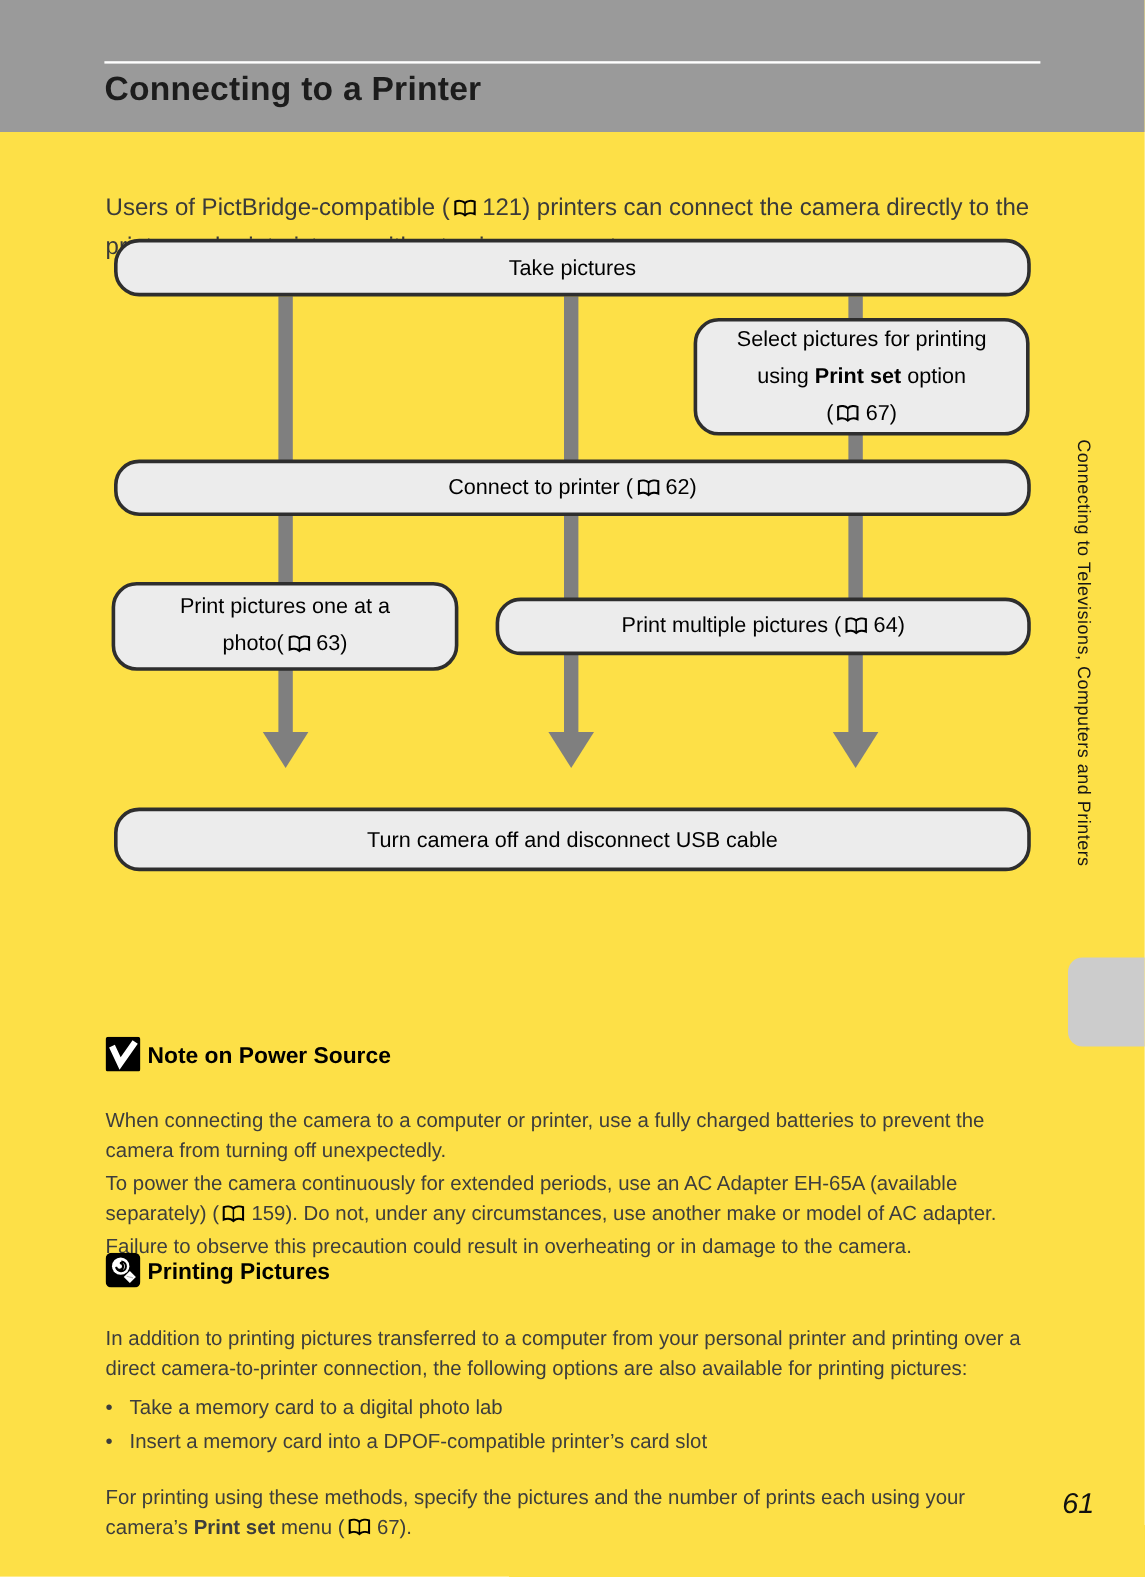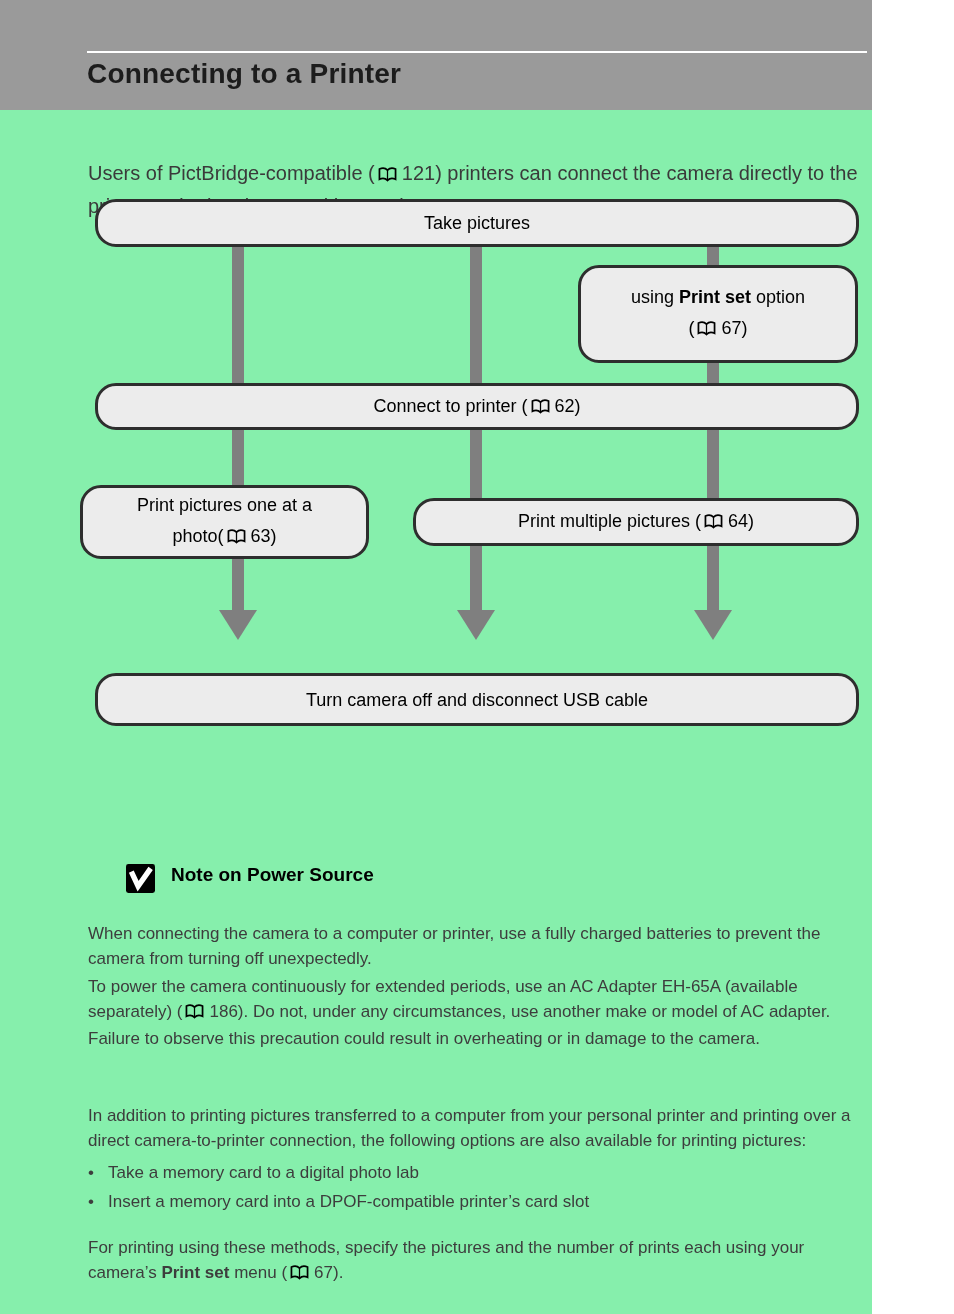--- a/index.html
+++ b/index.html
@@ -1,17 +1,17 @@
 <!DOCTYPE html>
 <html><head>
 <meta charset="utf-8">
 <style>
   html,body{margin:0;padding:0;background:#ffffff;}
   .page{
-    position:relative;width:872px;height:1314px;background:#86efac;overflow:hidden;
+    position:relative;width:954px;height:1314px;background:#fde047;overflow:hidden;
     font-family:"Liberation Sans",sans-serif;color:#3d3d3d;
   }
   
   .header{position:absolute;left:0;top:0;width:954px;height:110px;background:#9a9a9a;}
   .header-rule{position:absolute;left:87px;top:51px;width:780px;height:2px;background:#ffffff;}
   .page-title{position:absolute;left:87px;top:58px;margin:0;font-size:28px;font-weight:bold;color:#1c1c1c;letter-spacing:.2px;}
   
   .intro{position:absolute;left:88px;top:122px;width:782px;font-size:20px;line-height:31px;color:#3a3a3a;margin-top:36px;}
   
   .vbar{position:absolute;width:12px;background:#7f7f7f;z-index:1;}
@@ -22,32 +22,32 @@
     border-left:19px solid transparent;border-right:19px solid transparent;border-top:30px solid #7f7f7f;}
   .ah-left{left:219px;}
   .ah-center{left:457px;}
   .ah-right{left:694px;}
   .fc-box{position:absolute;z-index:2;background:#ececec;border:3px solid #2e2e2e;border-radius:21px;
     display:flex;flex-direction:column;align-items:center;justify-content:center;
     font-size:18px;color:#000;text-align:center;line-height:30px;box-sizing:border-box;}
   .box-take{left:95px;top:199px;width:764px;height:48px;}
   .box-select{left:578px;top:265px;width:280px;height:98px;line-height:31px;}
   .box-connect{left:95px;top:383px;width:764px;height:47px;}
-  .box-one{left:80px;top:485px;width:289px;height:74px;line-height:31px;}
+  .box-one{left:93px;top:485px;width:289px;height:74px;line-height:31px;}
   .box-multi{left:413px;top:498px;width:446px;height:48px;}
   .box-off{left:95px;top:645px;width:764px;height:53px;margin-top:28px;}
   .bold{font-weight:bold;}
   .ref-num{margin-left:5px;}
   .book-icon{display:inline-block;vertical-align:-2px;margin-left:3px;}
   
   .side-label{position:absolute;left:894px;top:366px;writing-mode:vertical-rl;text-orientation:mixed;
     font-size:15px;color:#161616;letter-spacing:.4px;white-space:nowrap;}
   .side-tab{position:absolute;left:890px;top:798px;width:64px;height:74px;background:#cccccc;border-radius:12px 0 0 12px;}
   
-  .sec-heading{position:absolute;left:88px;display:flex;gap:16px;margin-left:38px;}
+  .sec-heading{position:absolute;left:88px;display:flex;align-items:center;gap:6px;}
   .sec-heading .sec-title{font-size:19px;font-weight:bold;color:#000;}
   .heading-note{top:864px;}
   .heading-print{top:1044px;}
   .body-text{position:absolute;left:88px;width:784px;font-size:17px;line-height:25px;color:#3d3d3d;}
   .p-note1{top:904px;}
   .p-note2{top:957px;}
   .p-print1{top:1086px;}
   .bullet-list{position:absolute;left:88px;top:1160px;width:784px;font-size:17px;line-height:25px;color:#3d3d3d;}
   .bullet-item{display:flex;margin-bottom:4px;}
   .bullet-item::before{content:"•";width:20px;flex:0 0 20px;color:#3d3d3d;}
@@ -75,20 +75,21 @@
   <div class="vbar bar-right"></div>
   <div class="arrowhead ah-left"></div>
   <div class="arrowhead ah-center"></div>
   <div class="arrowhead ah-right"></div>
 
   <div class="fc-box box-take">
     <span>Take pictures</span>
   </div>
 
   <div class="fc-box box-select">
+    <span>Select pictures for printing</span>
     <span><span>using </span><span class="bold">Print set</span><span> option</span></span>
     <span><span>(</span><span class="book-icon"><svg width="19" height="15" viewBox="0 0 24 19">
             <path d="M12 4 C9.5 1.5 5 1.2 1.8 2.6 L1.8 15.6 C5 14.2 9.5 14.5 12 17 C14.5 14.5 19 14.2 22.2 15.6 L22.2 2.6 C19 1.2 14.5 1.5 12 4 Z" fill="none" stroke="#000" stroke-width="2.2"></path>
             <line x1="12" y1="4" x2="12" y2="17" stroke="#000" stroke-width="1.6"></line>
           </svg></span><span class="ref-num">67</span><span>)</span></span>
   </div>
 
   <div class="fc-box box-connect">
     <span><span>Connect to printer (</span><span class="book-icon"><svg width="19" height="15" viewBox="0 0 24 19">
             <path d="M12 4 C9.5 1.5 5 1.2 1.8 2.6 L1.8 15.6 C5 14.2 9.5 14.5 12 17 C14.5 14.5 19 14.2 22.2 15.6 L22.2 2.6 C19 1.2 14.5 1.5 12 4 Z" fill="none" stroke="#000" stroke-width="2.2"></path>
@@ -122,22 +123,32 @@
     <span><svg width="29" height="29" viewBox="0 0 30 30">
           <rect x="0" y="0" width="30" height="30" rx="2.5" fill="#000"></rect>
           <path d="M5.5 8 L12.5 23 L25.5 4.5" stroke="#fff" stroke-width="5.5" fill="none"></path>
         </svg></span>
     <span class="sec-title">Note on Power Source</span>
   </div>
   <p class="body-text p-note1">When connecting the camera to a computer or printer, use a fully charged batteries to prevent the camera from turning off unexpectedly.</p>
   <p class="body-text p-note2"><span>To power the camera continuously for extended periods, use an AC Adapter EH-65A (available separately) (</span><span class="book-icon"><svg width="19" height="15" viewBox="0 0 24 19">
           <path d="M12 4 C9.5 1.5 5 1.2 1.8 2.6 L1.8 15.6 C5 14.2 9.5 14.5 12 17 C14.5 14.5 19 14.2 22.2 15.6 L22.2 2.6 C19 1.2 14.5 1.5 12 4 Z" fill="none" stroke="#000" stroke-width="2.2"></path>
           <line x1="12" y1="4" x2="12" y2="17" stroke="#000" stroke-width="1.6"></line>
-        </svg></span><span class="ref-num">186</span><span>). Do not, under any circumstances, use another make or model of AC adapter. Failure to observe this precaution could result in overheating or in damage to the camera.</span></p>
+        </svg></span><span class="ref-num">159</span><span>). Do not, under any circumstances, use another make or model of AC adapter. Failure to observe this precaution could result in overheating or in damage to the camera.</span></p>
 
+  <div class="sec-heading heading-print">
+    <span><svg width="29" height="29" viewBox="0 0 30 30">
+          <rect x="0" y="0" width="30" height="30" rx="5" fill="#000"></rect>
+          <circle cx="13" cy="11.5" r="7.5" fill="#fff"></circle>
+          <path d="M13.5 7.5 a4.2 4.2 0 1 1 -4.4 4.6 a3 3 0 1 0 3.2 -3.4" fill="none" stroke="#000" stroke-width="1.8"></path>
+          <rect x="17.2" y="17.2" width="7.4" height="7.4" fill="#fff" transform="rotate(45 20.9 20.9)"></rect>
+          <line x1="18.2" y1="20.2" x2="23.6" y2="21.6" stroke="#bbb" stroke-width="1"></line>
+        </svg></span>
+    <span class="sec-title">Printing Pictures</span>
+  </div>
   <p class="body-text p-print1">In addition to printing pictures transferred to a computer from your personal printer and printing over a direct camera-to-printer connection, the following options are also available for printing pictures:</p>
 
   <div class="bullet-list">
     <div class="bullet-item">
         <span>Take a memory card to a digital photo lab</span>
       </div>
     <div class="bullet-item">
         <span>Insert a memory card into a DPOF-compatible printer’s card slot</span>
       </div>
   </div>

